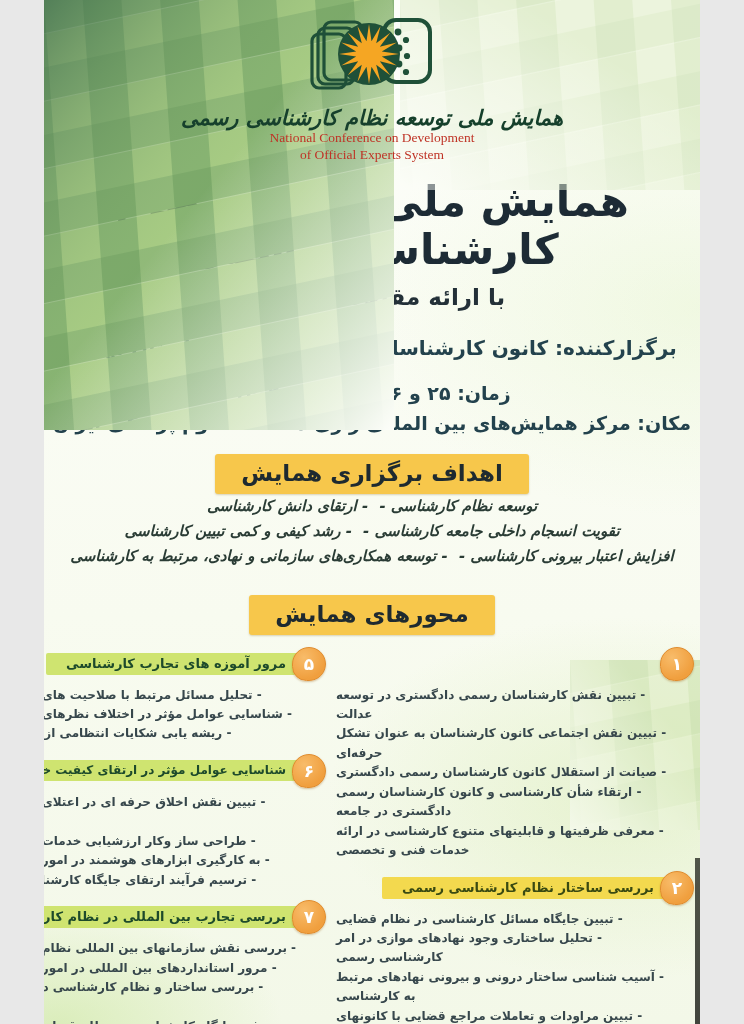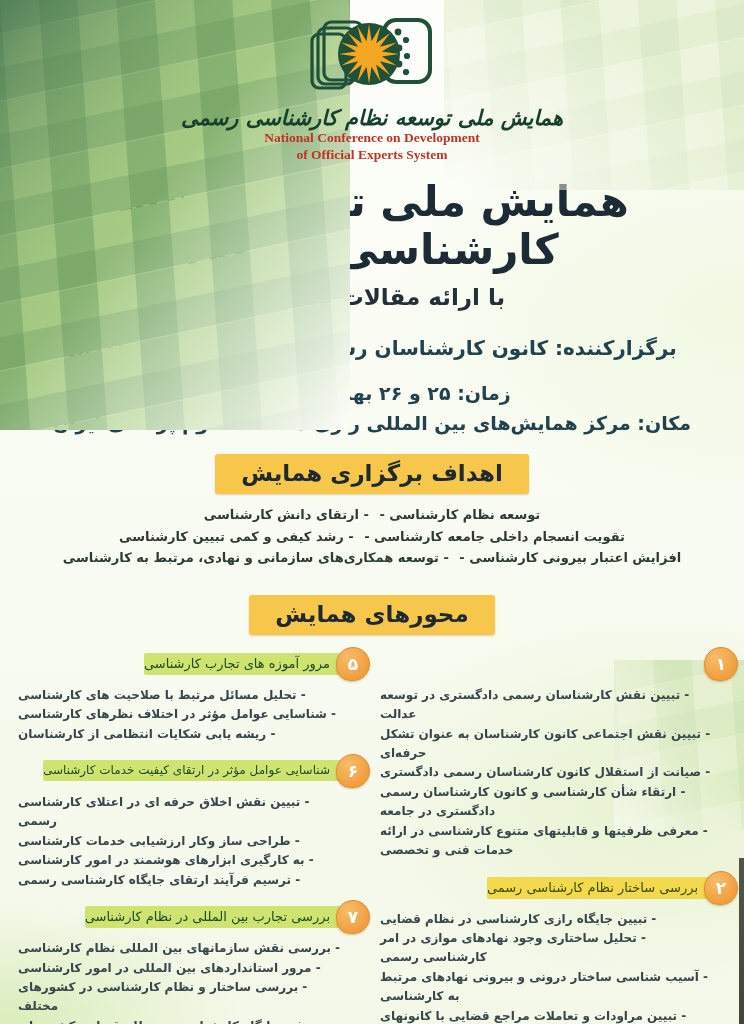--- a/index.html
+++ b/index.html
@@ -1,78 +1,78 @@
 <!DOCTYPE html>
 <html lang="fa" dir="rtl"><head>
 <meta charset="utf-8">
 <style>
   html,body{margin:0;padding:0;background:#e8e8e8;}
   .page{
-    position:relative;width:744px;height:1024px;margin:0 auto;overflow:hidden;
+    position:relative;width:656px;height:1024px;margin:0 auto;overflow:hidden;
     background:
       radial-gradient(ellipse 420px 260px at 88% 78%, rgba(205,230,160,.38), transparent 70%),
       radial-gradient(ellipse 300px 160px at 2% 100%, rgba(198,228,150,.55), transparent 75%),
       radial-gradient(ellipse 500px 300px at 100% 30%, rgba(215,238,180,.30), transparent 70%),
       linear-gradient(180deg,#fdfefa 0%,#f8fbf0 60%,#f3f8e8 100%);
     font-family:"DejaVu Sans", sans-serif;
     color:#22414b;
   }
   .deco{position:absolute;pointer-events:none;}
   .deco-tl{top:0;left:0;}
   .deco-tr{top:0;right:0;opacity:.5;}
   .deco-mr{top:660px;right:0;opacity:.55;}
   .edge-strip{position:absolute;right:0;top:858px;width:5px;height:166px;background:linear-gradient(180deg,#35392f,#22251e);opacity:.85;}
 
   .header-block{position:relative;text-align:center;padding-top:12px;}
   .logo-wrap{display:inline-block;}
   .calligraphy{
     font-size:21px;font-weight:bold;font-style:italic;color:#16402c;
     margin-top:2px;letter-spacing:.5px;
   }
-  .eng{font-family:"Liberation Serif", serif;font-weight:bold;color:#bf3326;font-size:13.5px;line-height:1.25;}
+  .eng{font-family:"Liberation Serif", serif;font-weight:normal;color:#bf3326;font-size:13.5px;line-height:1.25;}
 
   .main-title{
     margin:14px 0 0;text-align:center;font-size:42px;font-weight:900;color:#1d2b35;
     letter-spacing:-1px;line-height:1.15;
   }
   .sub-title{margin:10px 0 0;text-align:center;font-size:23px;font-weight:900;color:#233038;}
 
   .organizer{margin-top:26px;text-align:center;font-size:20px;font-weight:900;color:#23424d;}
   .when{margin-top:22px;text-align:center;font-size:19px;font-weight:900;color:#23424d;}
   .where{margin-top:8px;text-align:center;font-size:19px;font-weight:900;color:#23424d;}
 
   .band-row{text-align:center;}
   .band{
     display:inline-block;background:#f7c74b;color:#1e2a30;
     font-size:23px;font-weight:900;padding:6px 26px 8px;border-radius:3px;
     box-shadow:0 1px 2px rgba(120,90,10,.25);
   }
   .band-goals{margin-top:20px;}
   .band-topics{margin-top:26px;}
 
-  .goals{margin-top:10px;text-align:center;font-size:13px;font-weight:900;color:#2a3c35;line-height:1.65;}
+  .goals{text-align:center;font-size:15px;font-weight:900;color:#2a3c35;line-height:1.65;font-style:italic;}
   .goal-line span{padding:0 3px;}
 
   .columns{
     display:grid;grid-template-columns:358px 352px;column-gap:10px;
     padding:12px 6px 0 4px;direction:rtl;
   }
   .col{position:relative;}
   .topic{margin-bottom:10px;}
   .t-head{display:flex;direction:rtl;align-items:center;}
   .t-num{
     flex:0 0 auto;width:32px;height:32px;border-radius:50% 50% 50% 42%;
     background:radial-gradient(circle at 35% 30%,#f8bc6a,#f09f3e 70%);
     border:1px solid #e08c2e;
     color:#fff;font-size:17px;font-weight:900;line-height:32px;text-align:center;
     position:relative;z-index:2;box-shadow:0 1px 2px rgba(150,90,10,.35);
   }
   .t-title{
-    display:inline-block;margin-right:-14px;padding:3px 20px 4px 0;border-radius:2px;
-    font-size:13px;font-weight:400;color:#1d4a2b;white-space:nowrap;
+    display:inline-block;margin-right:-14px;padding:3px 20px 4px 20px;border-radius:2px;
+    font-size:13px;font-weight:700;color:#1d4a2b;white-space:nowrap;
   }
   .hl-green{background:#cfe470;}
   .hl-yellow{background:#f3d94e;color:#3a4a12;}
   .topic ul{list-style:none;margin:5px 0 0;padding:0 26px 0 0;}
   .topic li{
     font-size:12px;font-weight:600;color:#37474c;line-height:1.62;text-align:left;
   }
   .topic li::before{content:"- ";font-weight:700;}
 </style>
 </head>
@@ -210,21 +210,21 @@
           <li>معرفی ظرفیتها و قابلیتهای متنوع کارشناسی در ارائه خدمات فنی و تخصصی</li>
         </ul>
       </div>
 
       <div class="topic">
         <div class="t-head">
           <span class="t-num">۲</span>
           <span class="t-title hl-yellow">بررسی ساختار نظام کارشناسی رسمی</span>
         </div>
         <ul>
-          <li>تبیین جایگاه رازی کارشناسی در نظام قضایی</li>
+          <li>تبیین جایگاه مسائل کارشناسی در نظام قضایی</li>
           <li>تحلیل ساختاری وجود نهادهای موازی در امر کارشناسی رسمی</li>
           <li>آسیب شناسی ساختار درونی و بیرونی نهادهای مرتبط به کارشناسی</li>
           <li>تبیین مراودات و تعاملات مراجع قضایی با کانونهای کارشناسی</li>
 
         </ul>
       </div>
 
     </div>
 
     <div class="col">

